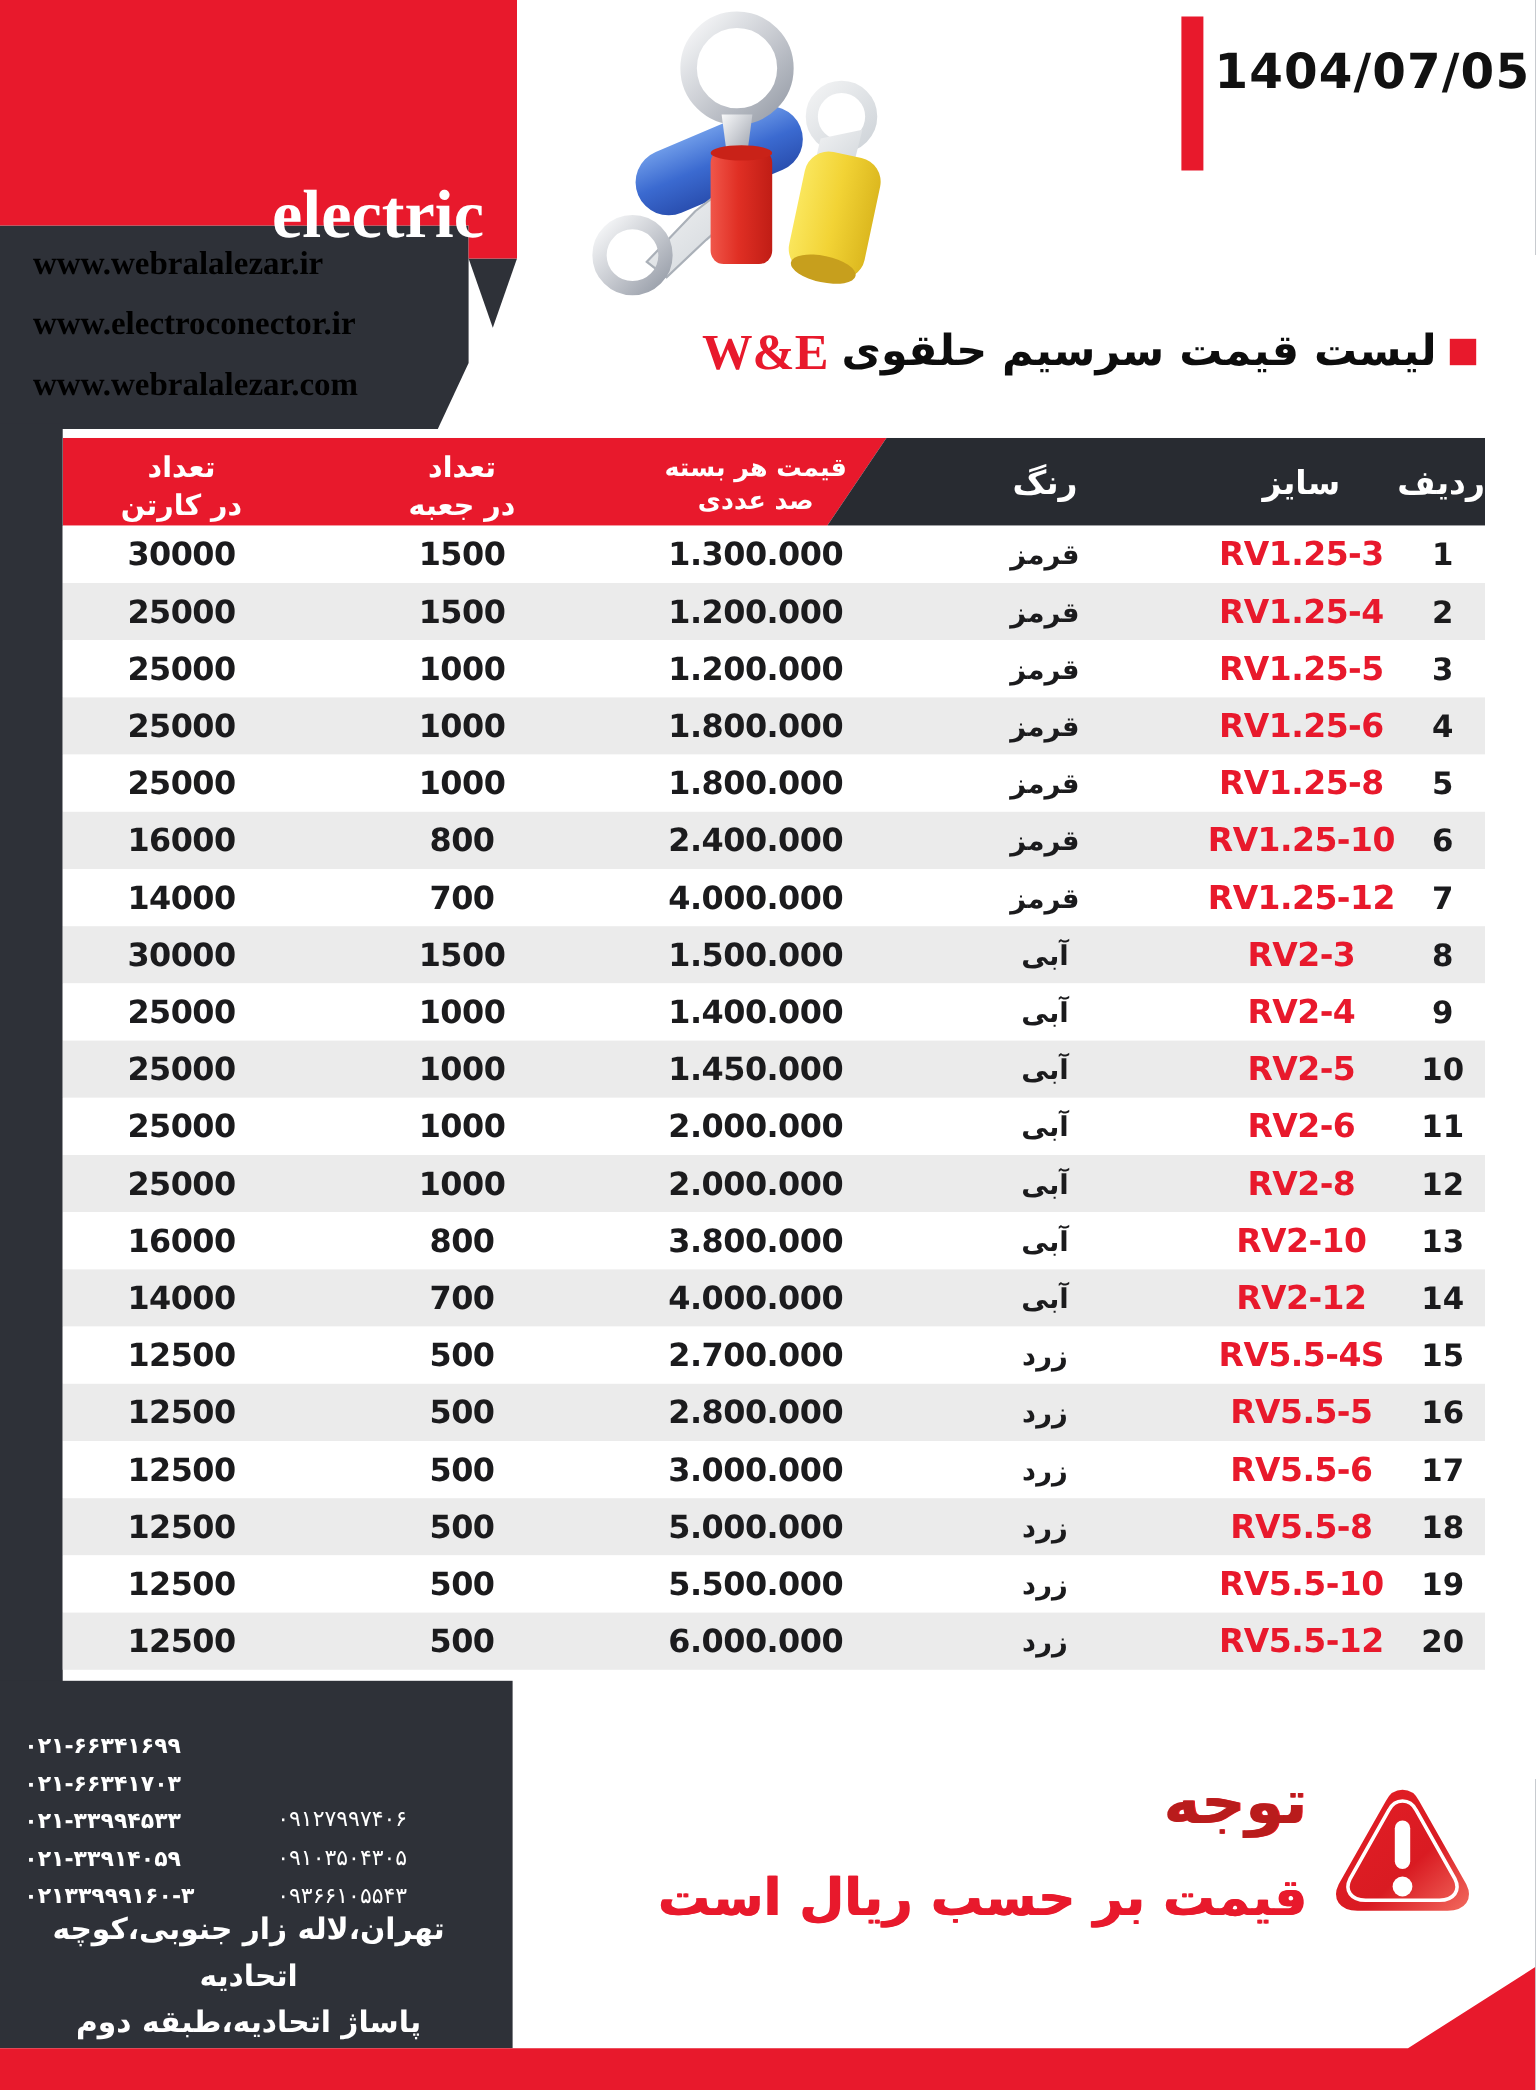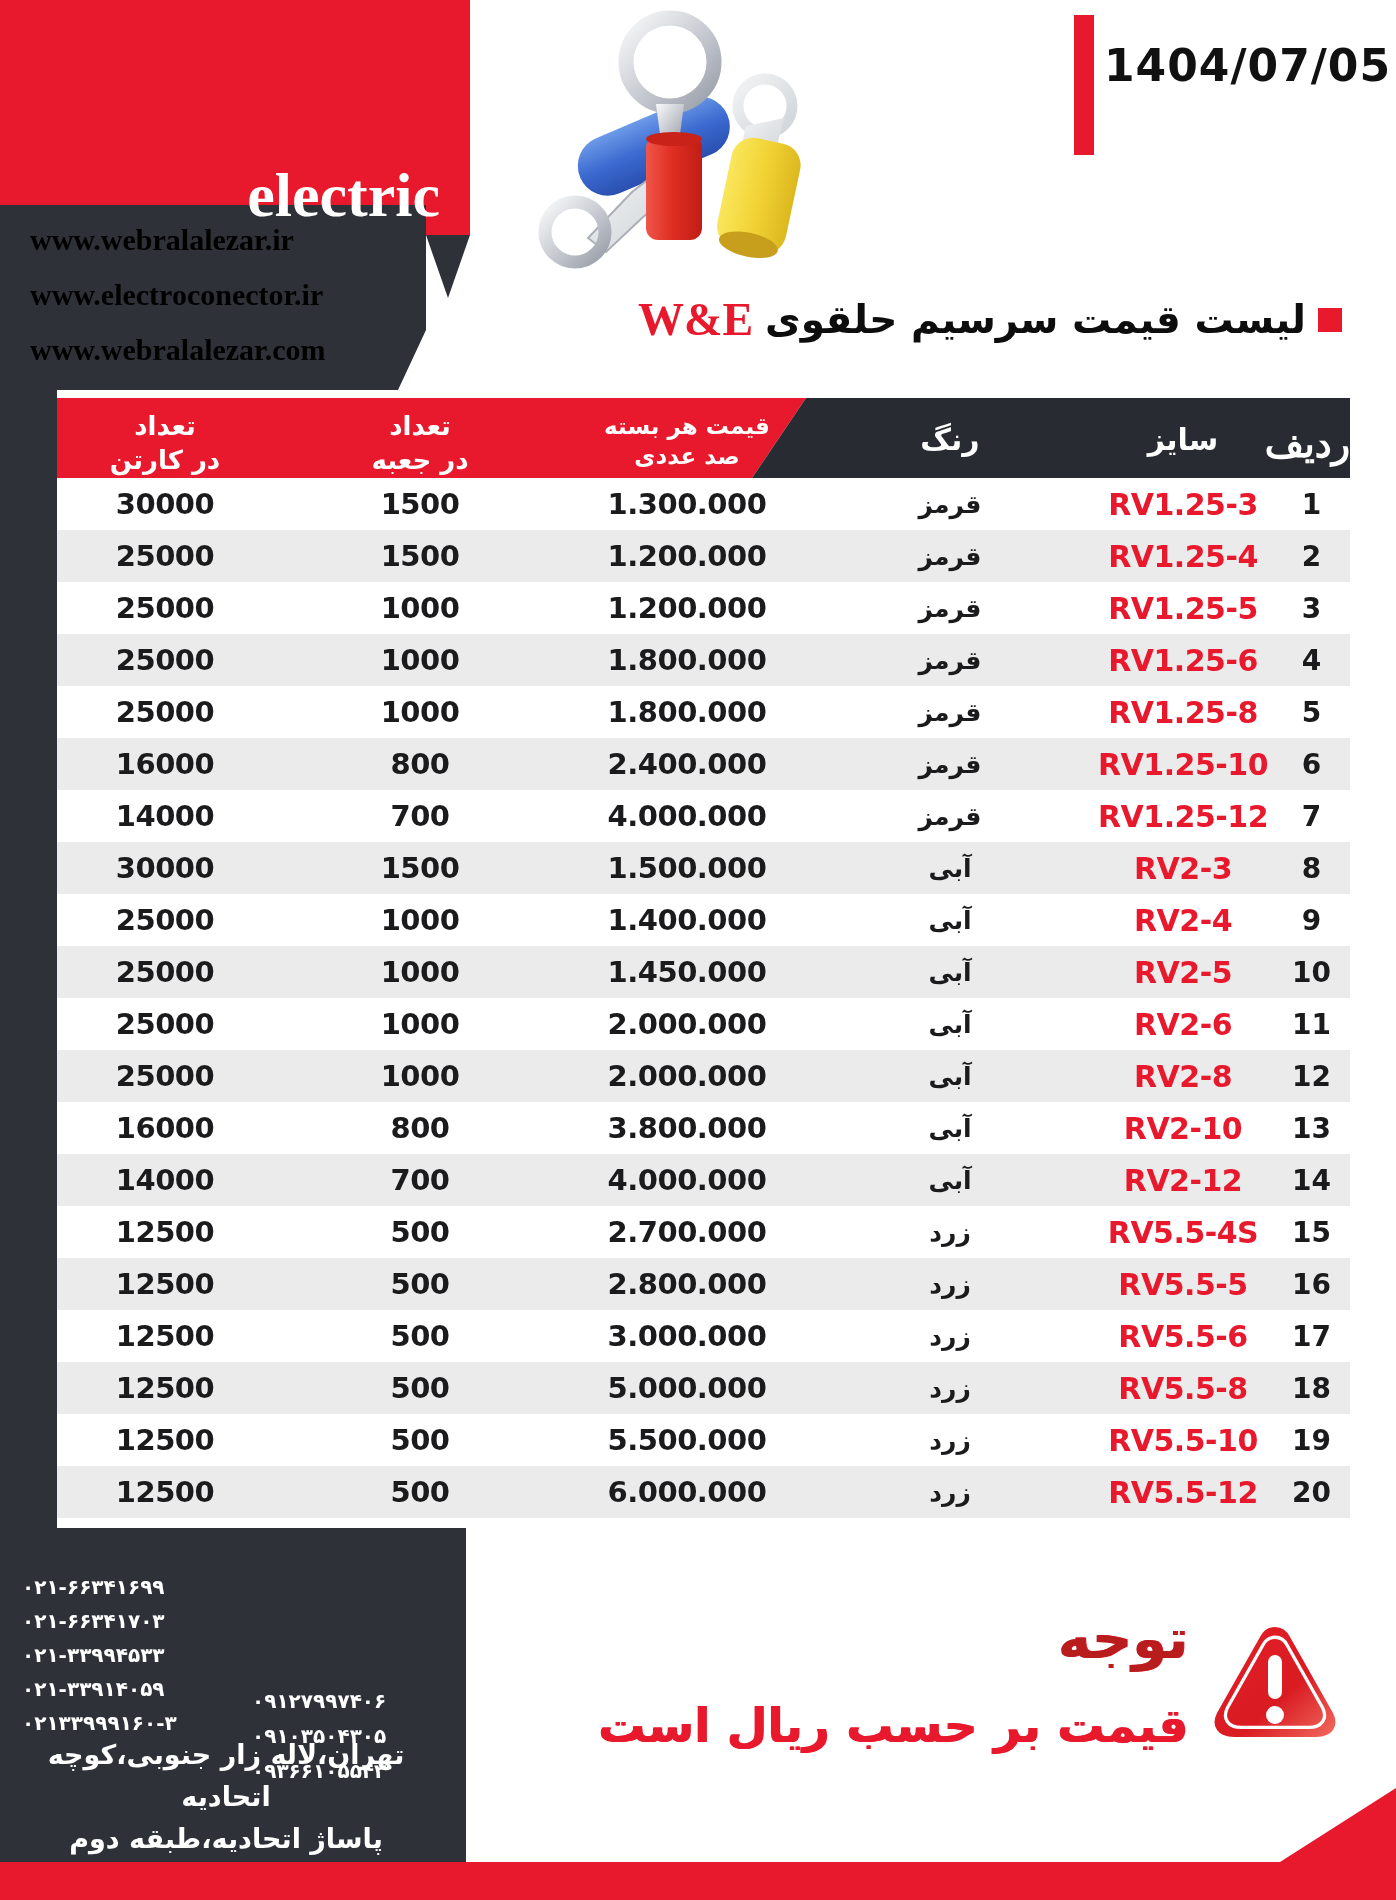--- a/index.html
+++ b/index.html
@@ -33,40 +33,40 @@
   .thead .red-part{position:absolute;inset:0;background:#e8192c;
     clip-path:polygon(0 0,749px 0,695px 80px,0 80px);}
   .thead .black-part{position:absolute;inset:0;background:#282b31;
     clip-path:polygon(749px 0,1293px 0,1293px 80px,695px 80px);}
   .hlabel{position:absolute;color:#fff;font-weight:bold;text-align:center;direction:rtl;line-height:1.3;}
   .h-carton{left:0;width:216px;top:12px;font-size:26px;}
   .h-box{left:216px;width:294px;top:12px;font-size:26px;}
   .h-price{left:510px;width:240px;top:14px;font-size:23px;}
   .h-color{left:750px;width:286px;top:22px;font-size:30px;}
   .h-size{left:1036px;width:180px;top:22px;font-size:30px;}
-  .h-radif{left:1216px;width:77px;top:22px;font-size:38px;font-family:Liberation Serif, serif;}
+  .h-radif{left:1216px;width:77px;top:22px;font-size:30px;}
 
   .trow{display:grid;grid-template-columns:216px 294px 240px 286px 180px 77px;
     height:52px;align-items:center;background:#ffffff;}
   .trow.alt{background:#ebebeb;}
   .cell{text-align:center;color:#1b1b1d;}
   .cell.num{font-size:29px;font-weight:bold;letter-spacing:-0.5px;}
   .cell.fa{font-size:25px;font-weight:bold;direction:rtl;}
   .cell.size{font-size:30px;font-weight:bold;color:#e8192c;letter-spacing:-0.5px;}
   .cell.radif{font-size:28px;font-weight:bold;}
 
   
   .left-strip{left:0;top:385px;width:57px;height:1145px;background:#2e3138;}
 
   
   .contact-block{left:0;top:1528px;width:466px;height:334px;background:#2e3138;color:#fff;}
   .landlines{position:absolute;left:22px;top:42px;font-size:20px;font-weight:bold;
     line-height:34px;letter-spacing:2px;direction:ltr;white-space:nowrap;}
-  .mobiles{position:absolute;left:252px;top:108px;font-size:20px;font-weight:bold;
-    line-height:35px;letter-spacing:2px;direction:ltr;white-space:nowrap;margin-top:48px;}
+  .mobiles{position:absolute;left:252px;top:108px;font-size:20px;font-weight:normal;
+    line-height:35px;letter-spacing:2px;direction:ltr;white-space:nowrap;}
   .address{position:absolute;left:0;top:206px;width:452px;text-align:center;direction:rtl;
     font-size:27px;font-weight:bold;line-height:42px;}
 
   
   .notice-heading{top:1606px;right:208px;color:#b91c1c;font-weight:bold;font-size:56px;direction:rtl;
     text-shadow:1px 0 0 #e8192c;}
   .notice-text{top:1698px;right:208px;color:#e8192c;font-weight:bold;font-size:47px;direction:rtl;
     text-shadow:1px 0 0 #e8192c;white-space:nowrap;}
   .warn-svg{left:1210px;top:1622px;}
 

